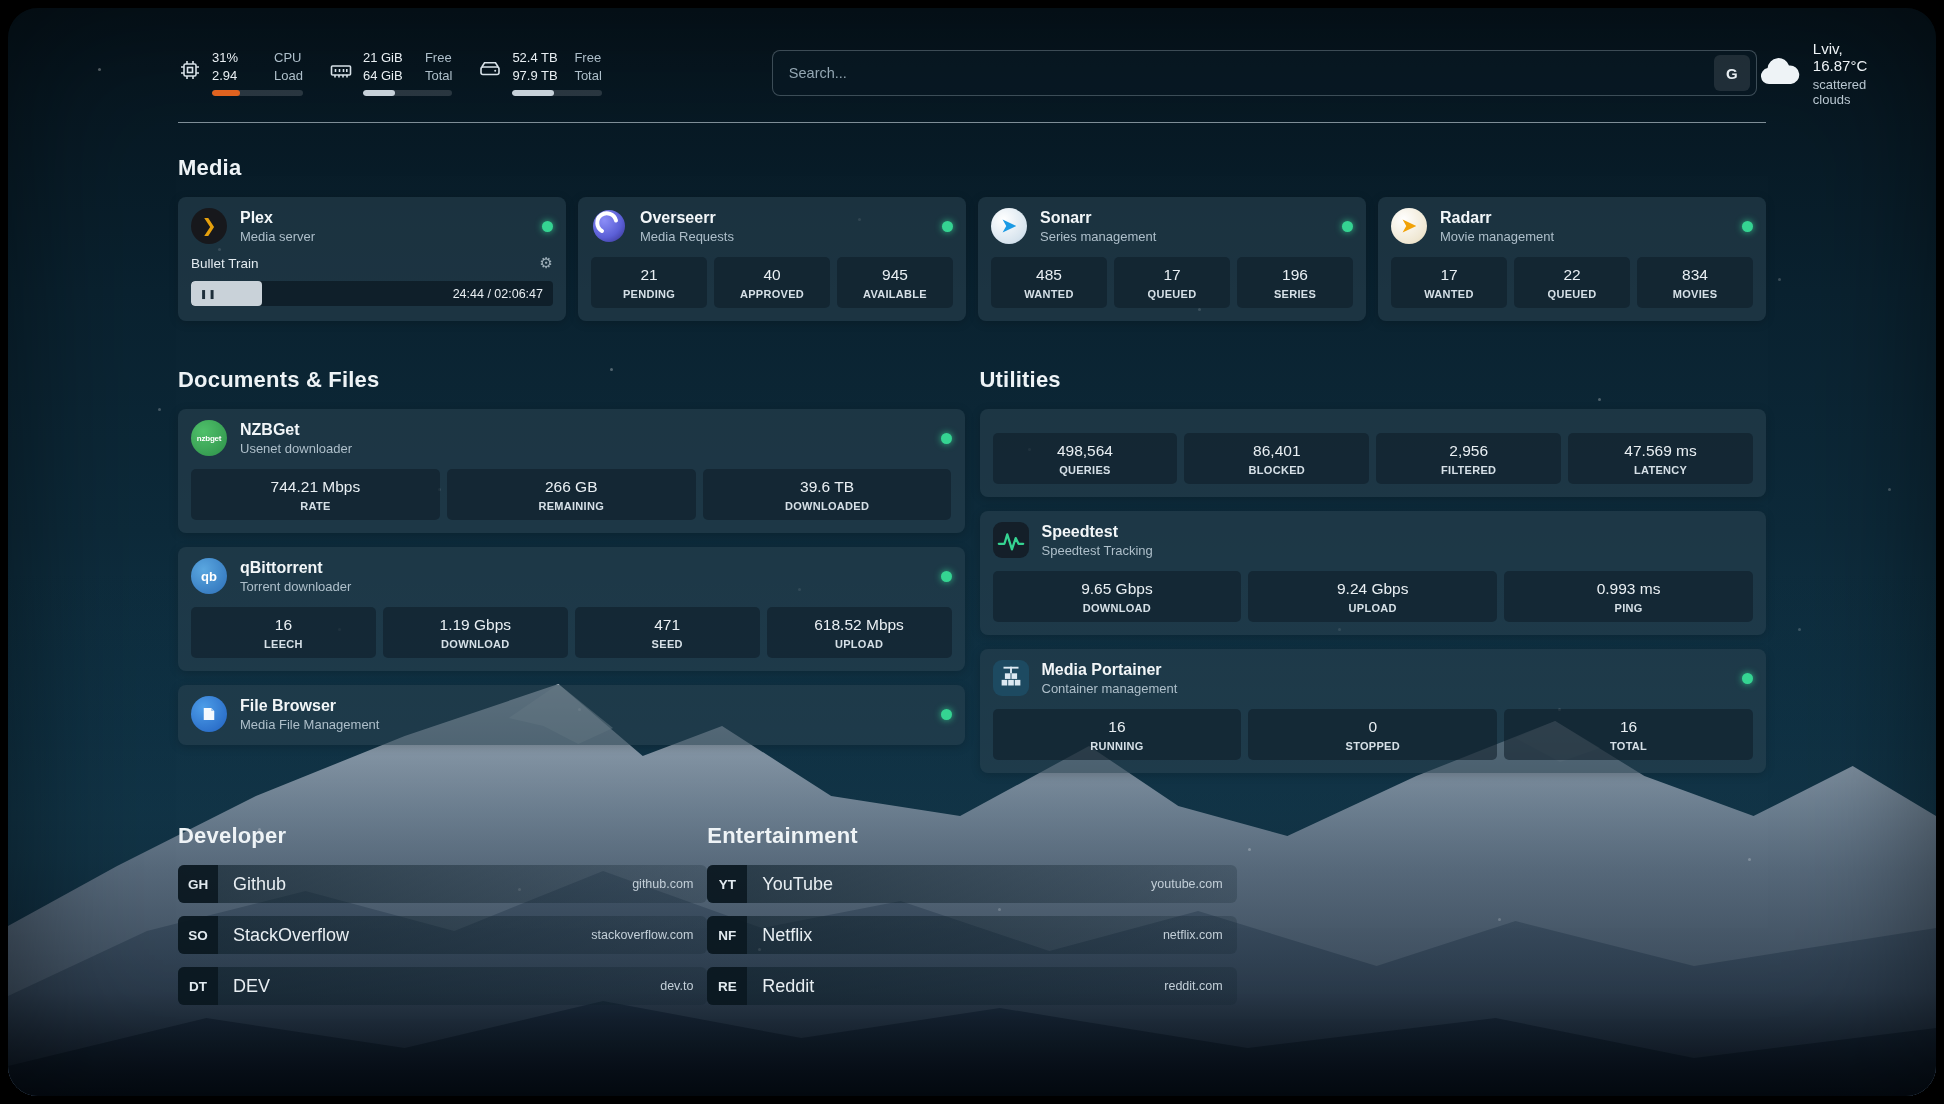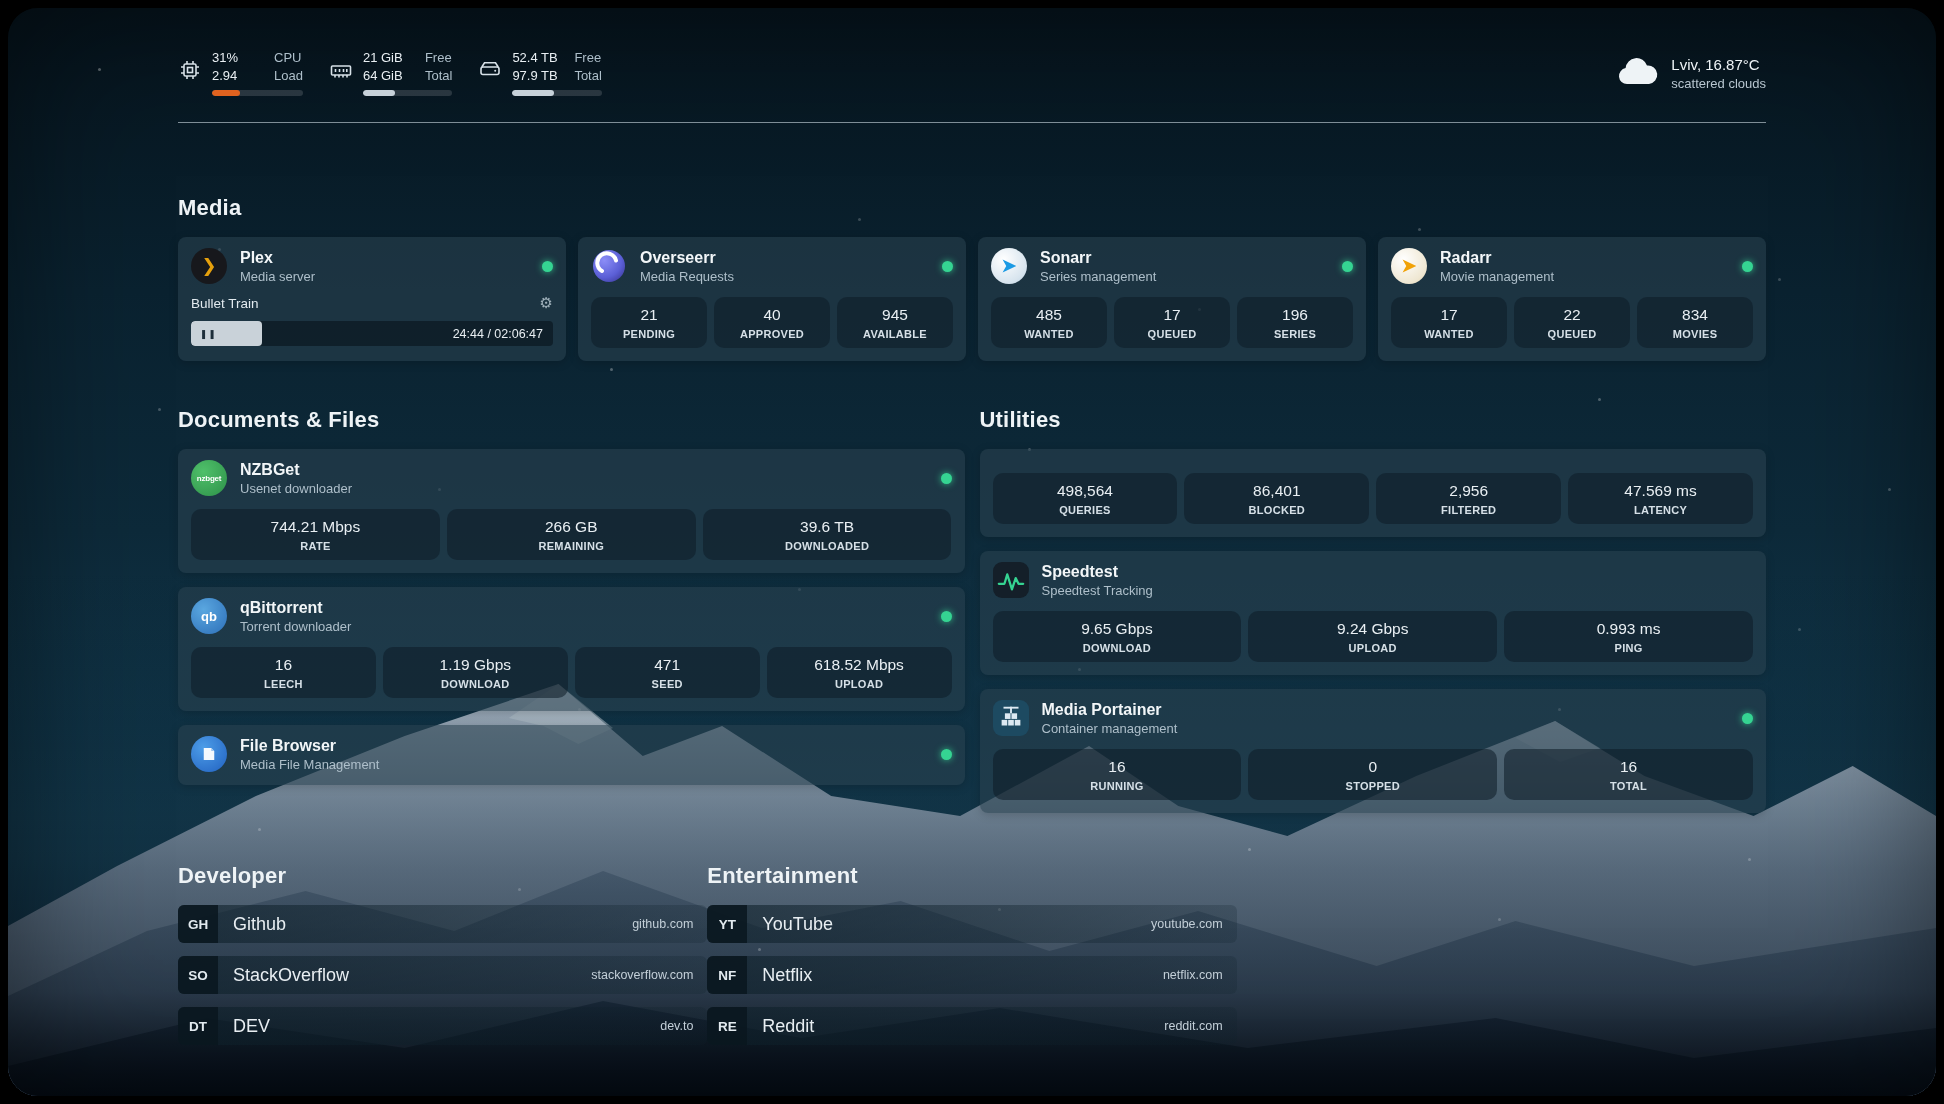--- a/index.html
+++ b/index.html
@@ -59,36 +59,36 @@
   .weather .cloud { width:44px; height:34px; color:#eef3f6; }
   .weather .cloud svg { width:44px; height:34px; display:block; }
   .weather-text { display:flex; flex-direction:column; gap:3px; }
   .weather-loc { font-size:15px; color:#eef3f6; }
   .weather-cond { font-size:13px; color:#b8c6d0; }
 
   .divider { margin-top:18px; height:1px; background:rgba(226,238,246,0.55); }
 
   
   h1.sec { font-size:22px; font-weight:600; color:#eef3f6; letter-spacing:.2px; }
-  .media-sec { margin-top:72px; }
+  .media-sec { margin-top:32px; }
   .media-grid { margin-top:16px; display:grid; grid-template-columns:repeat(4,1fr); gap:12px; }
 
   .card { background:rgba(42,66,80,0.58); border-radius:8px; padding:11px 13px 13px 13px; position:relative;
     box-shadow:0 2px 10px rgba(0,0,0,0.18); }
   .card-head { display:flex; align-items:center; gap:13px; }
   .app-icon { width:36px; height:36px; border-radius:9px; display:flex; align-items:center; justify-content:center;
     flex:none; font-weight:700; overflow:hidden; }
   .titles { display:flex; flex-direction:column; gap:2px; }
   .titles .t { font-size:16px; font-weight:600; color:#f2f6f8; }
   .titles .s { font-size:13px; color:#aebfca; }
   .dot { width:11px; height:11px; border-radius:50%; background:#35d492; margin-left:auto; flex:none;
     box-shadow:0 0 7px rgba(53,212,146,.85); }
 
   .stats { display:flex; gap:7px; margin-top:13px; }
-  .stat { flex:1; background:rgba(12,28,38,0.55); border-radius:10px; padding:9px 4px 8px 4px; text-align:center; }
+  .stat { flex:1; background:rgba(12,28,38,0.55); border-radius:5px; padding:9px 4px 8px 4px; text-align:center; }
   .stat .v { font-size:15.5px; color:#e9eff3; }
   .stat .l { font-size:11px; font-weight:700; color:#d6e0e7; margin-top:4px; letter-spacing:.3px; }
 
   
   .ic-plex { background:#17181c; color:#e5a00d; font-size:18px; border-radius:50%; }
   .ic-overseerr { background:transparent; }
   .ic-round { border-radius:50%; }
   .ic-sonarr { background:radial-gradient(circle at 35% 32%, #ffffff, #d7e4ee 70%, #b9cddd); }
   .ic-radarr { background:radial-gradient(circle at 35% 32%, #ffffff, #efe7d2 70%, #e3d3ac); }
   .ic-nzbget { background:radial-gradient(circle at 35% 32%, #4fc06a, #2e9149); color:#fff; font-size:8px; letter-spacing:-.2px; }
@@ -225,20 +225,24 @@
                 <span>Total</span>
               </div>
             </div>
             <div class="sys-bar">
               <div class="fill" style="width: 47%;"></div>
             </div>
           </div>
         </div>
       </div>
 
+      <div class="search">
+        <input type="text" placeholder="Search..." style="">
+        <button class="search-btn">G</button>
+      </div>
 
       <div class="weather">
         <span class="cloud">
           <svg viewBox="0 0 44 34" fill="currentColor">
             <path d="M34 28H12a8 8 0 0 1-1.4-15.88A11 11 0 0 1 32 9.6 9 9 0 0 1 34 28z"></path>
           </svg>
         </span>
         <div class="weather-text">
           <span class="weather-loc">Lviv, 16.87°C</span>
           <span class="weather-cond">scattered clouds</span>

